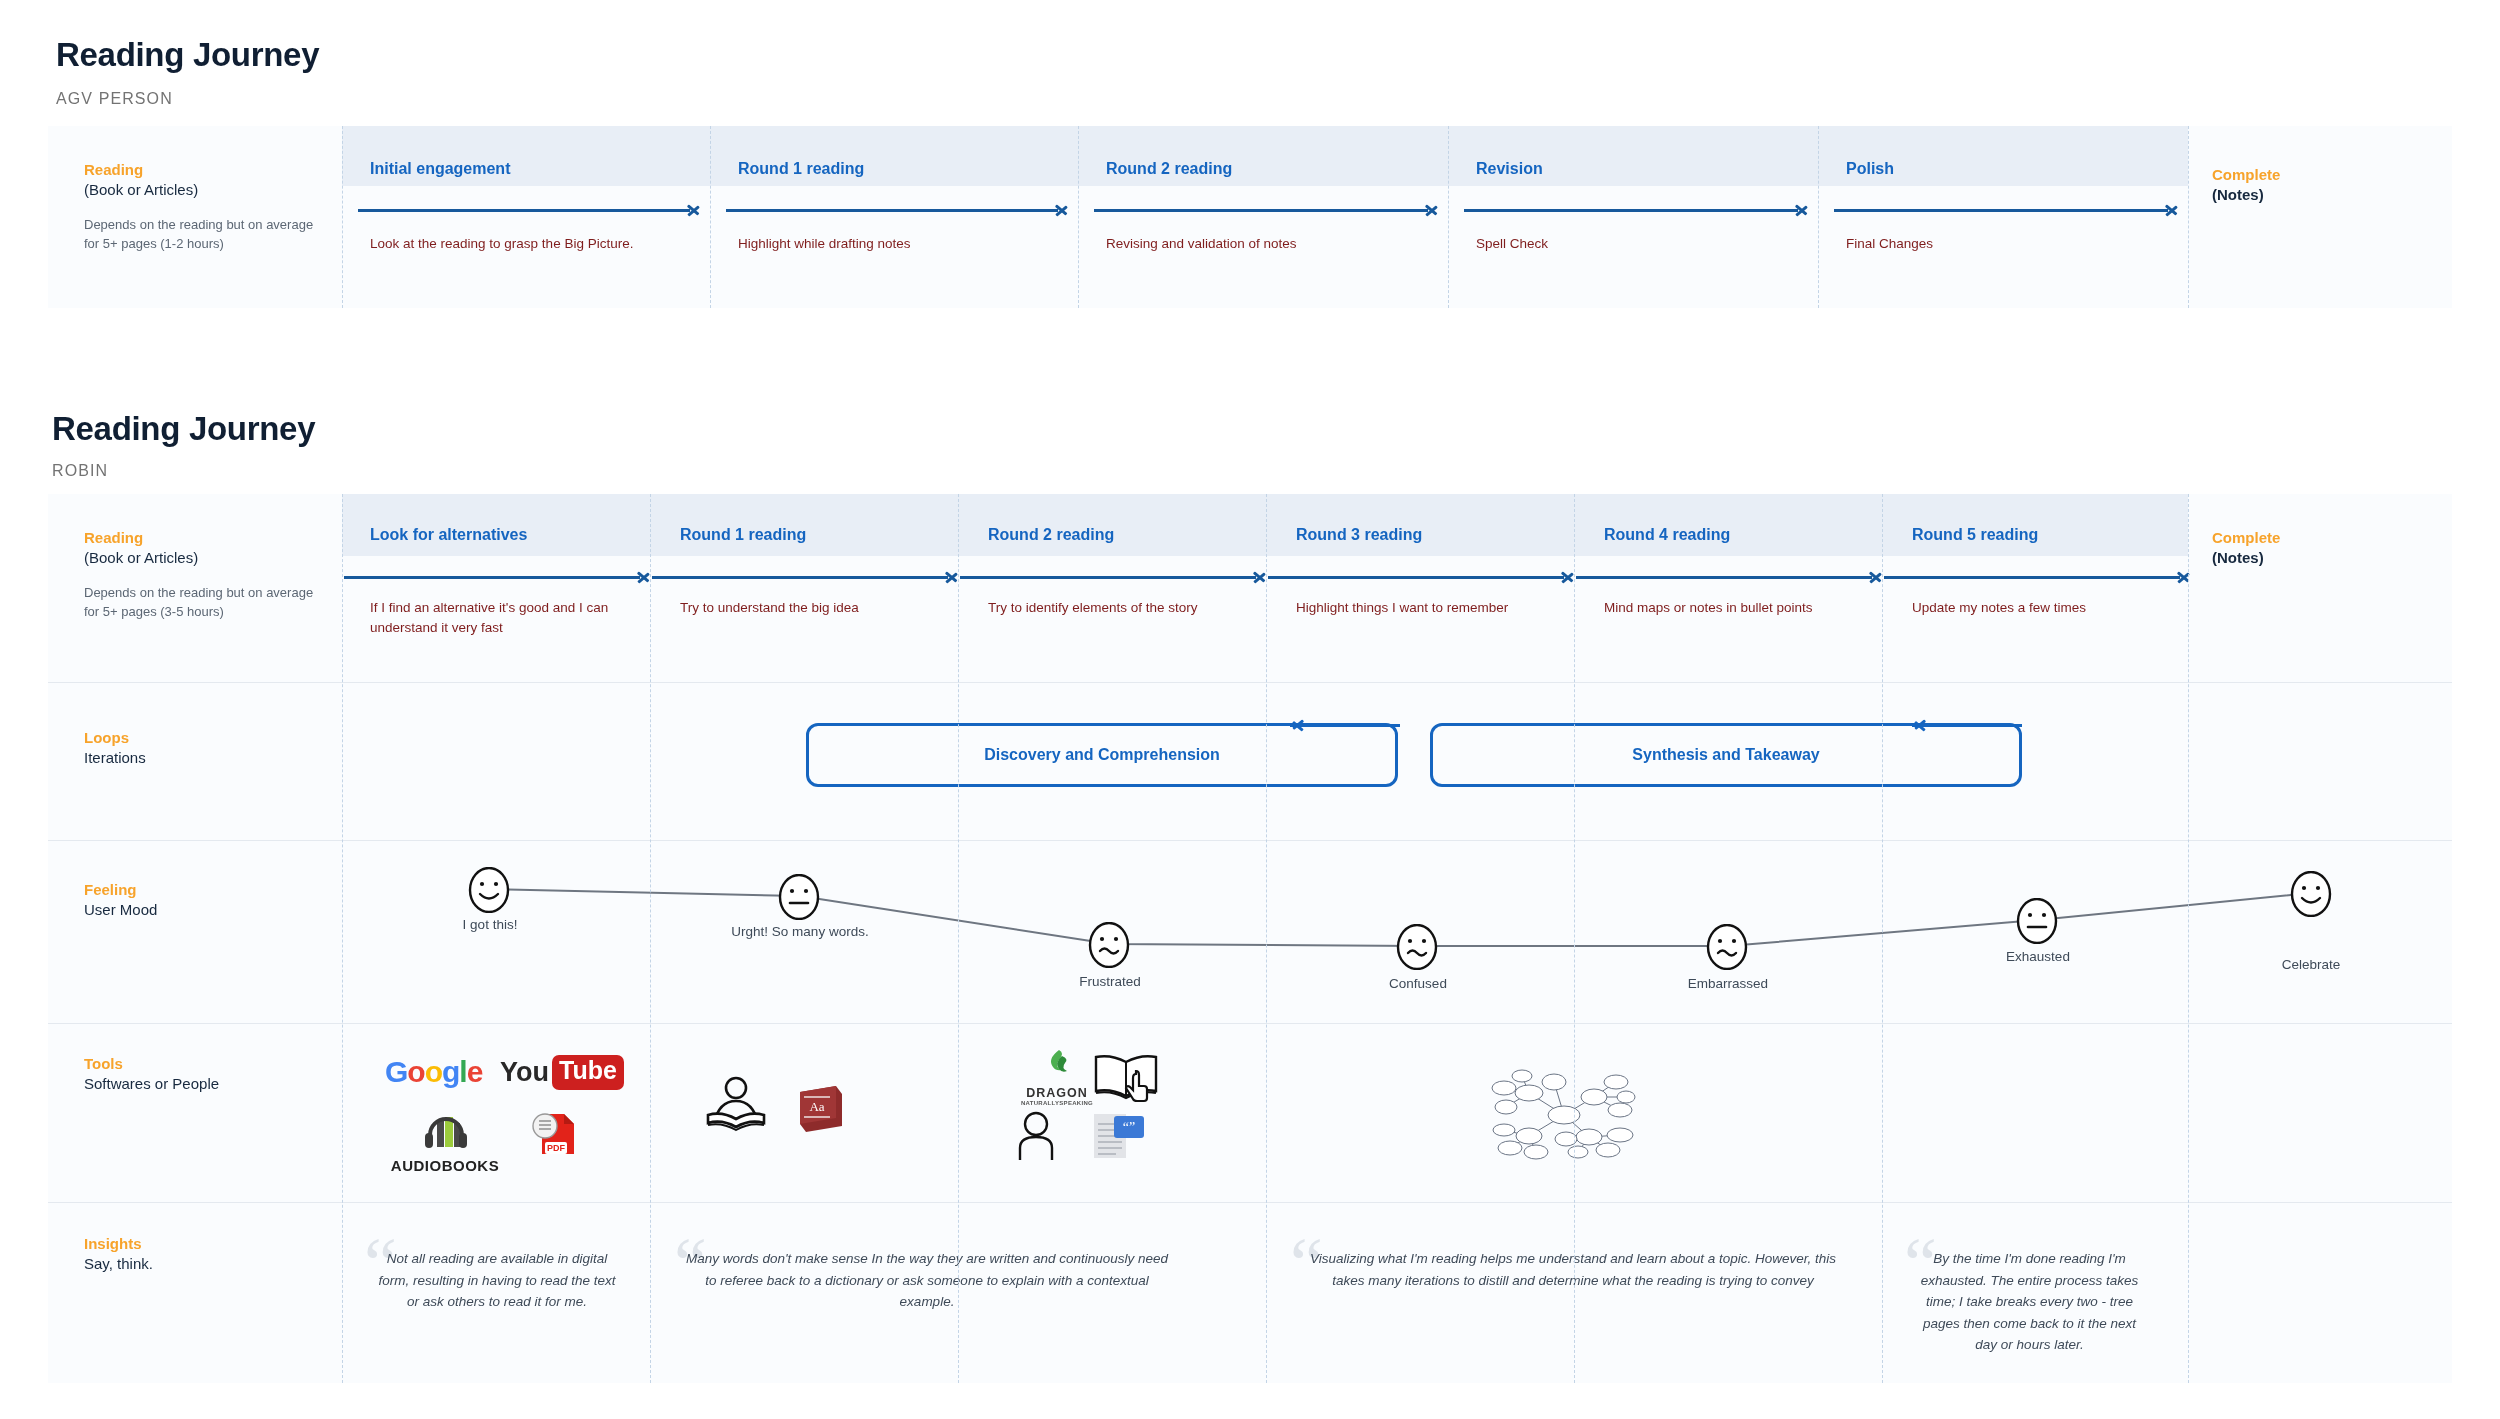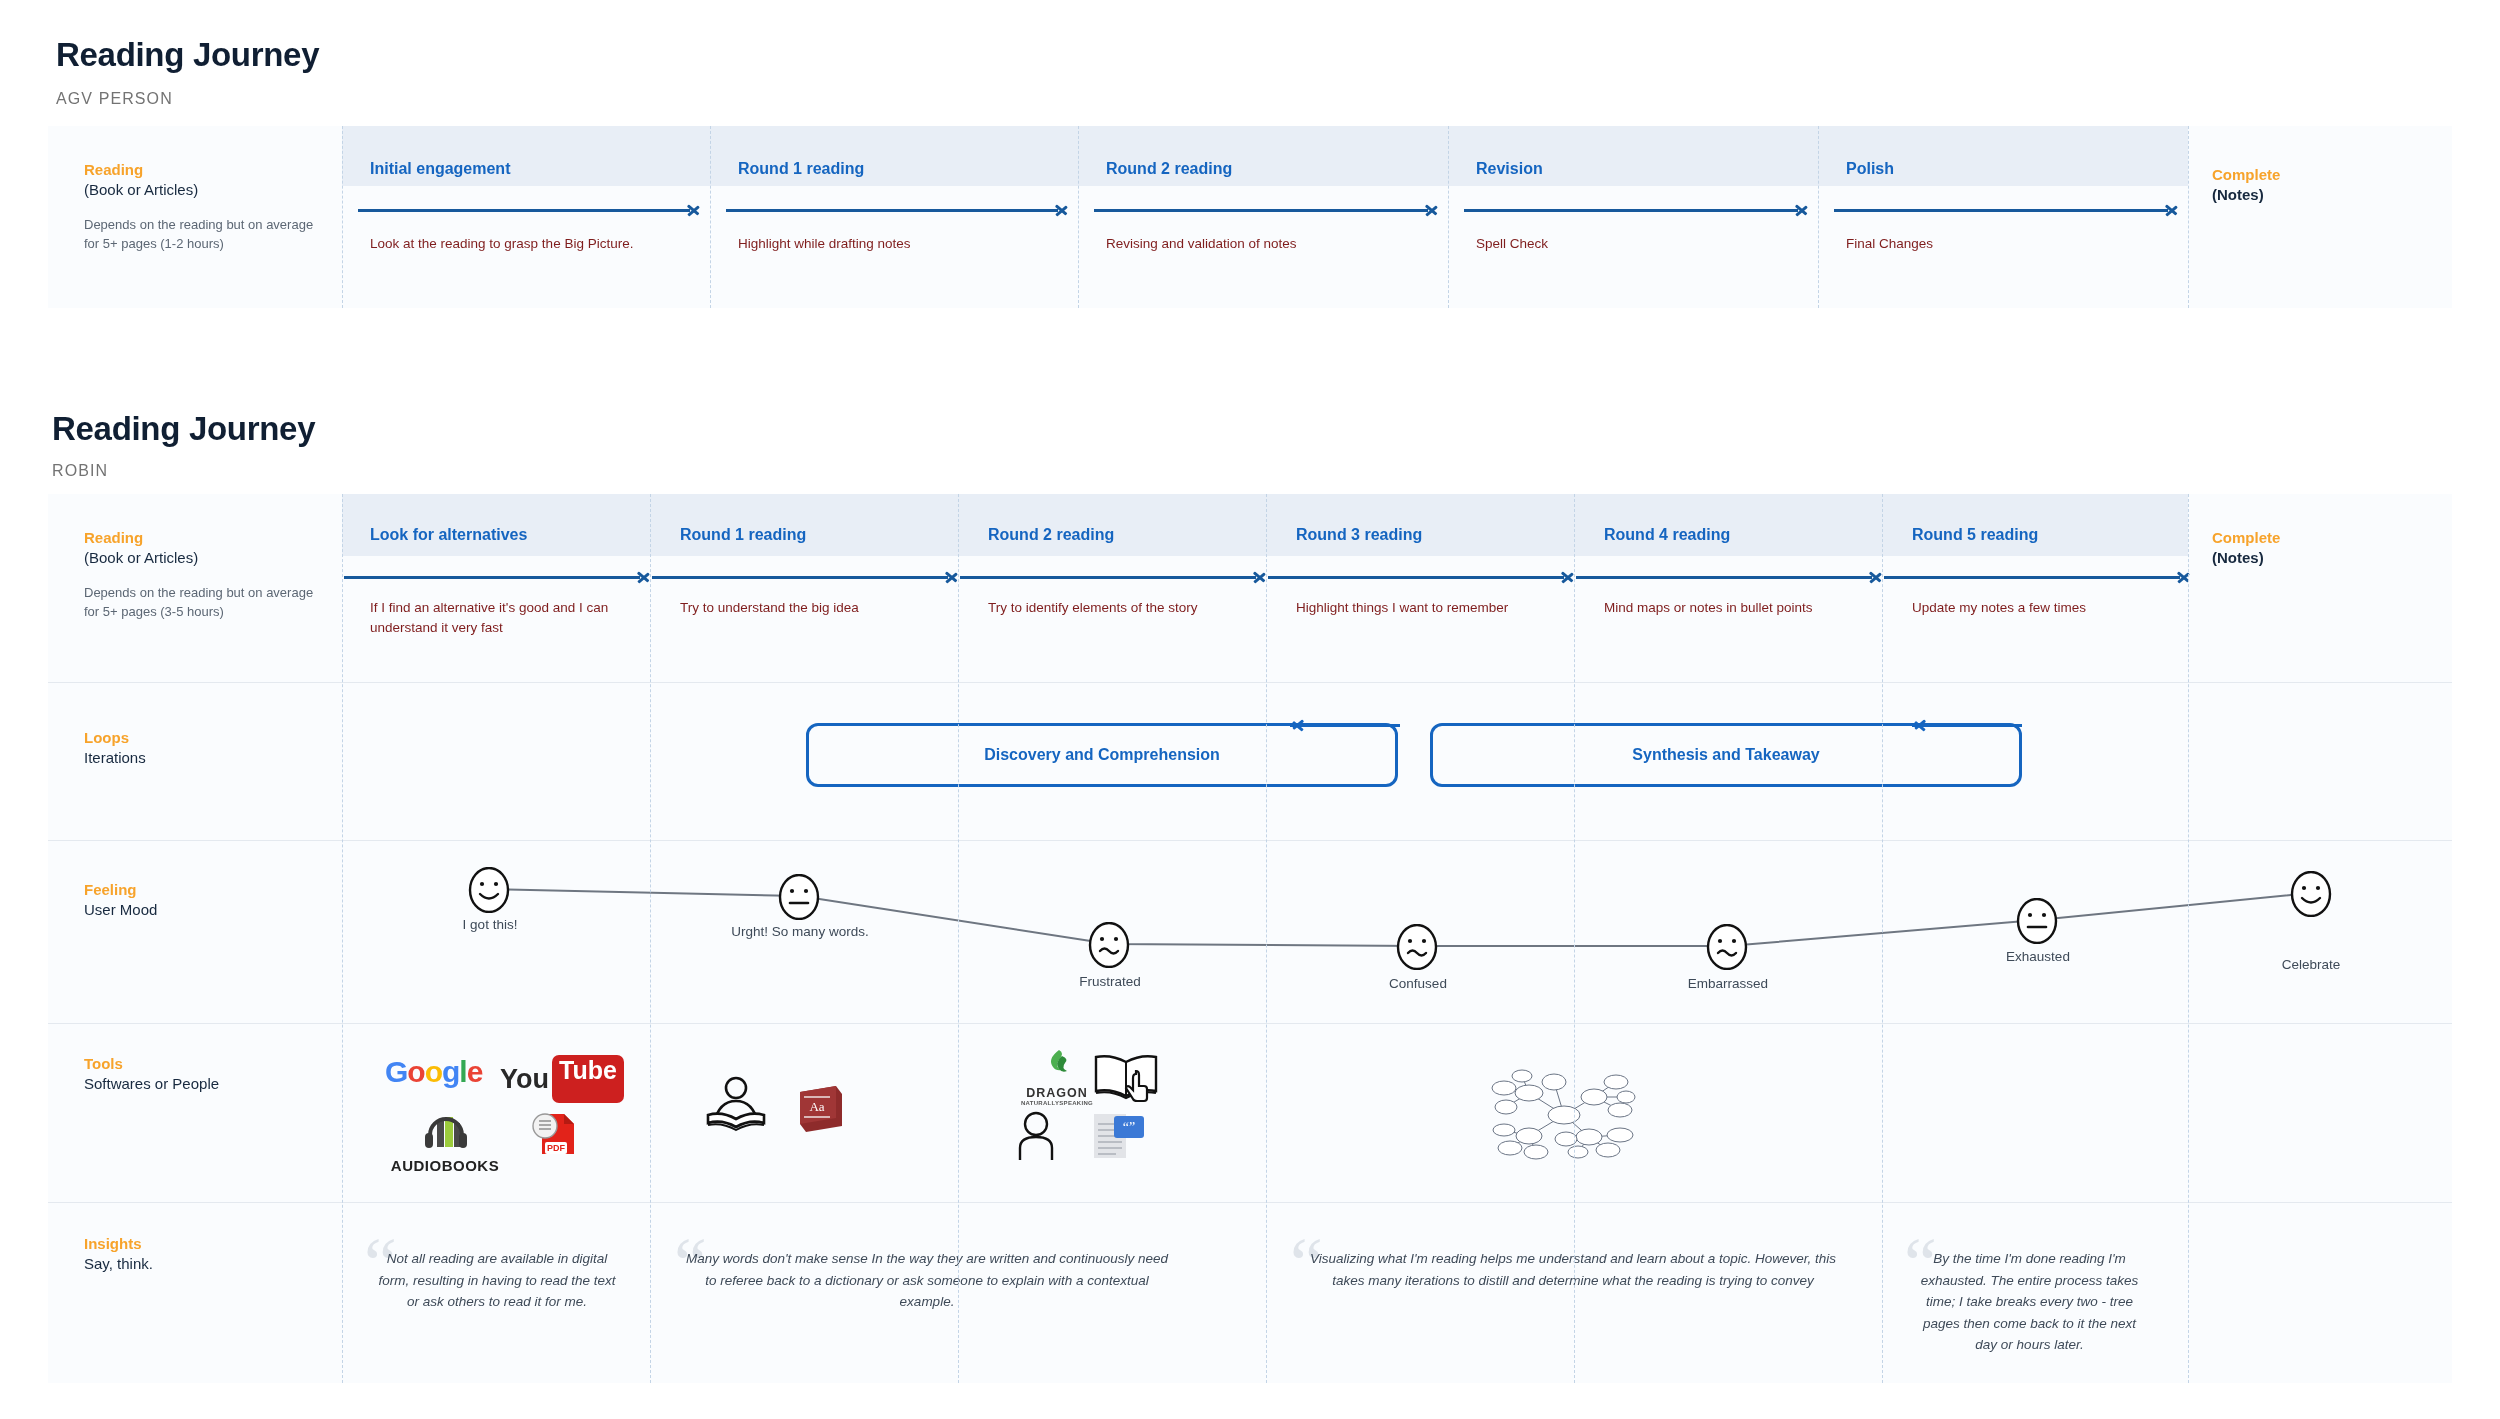--- a/index.html
+++ b/index.html
@@ -110,21 +110,21 @@
 
   
   .tool{ position:absolute; }
   .tool-google{ font-size:30px; font-weight:bold; letter-spacing:-1px; }
   .g1{color:#4285F4}.g2{color:#EA4335}.g3{color:#FBBC05}.g4{color:#4285F4}.g5{color:#34A853}.g6{color:#EA4335}
   .yt{
     display:inline-flex; align-items:center; gap:3px;
     font-size:27px; font-weight:bold; color:#282828; font-family:"Liberation Sans", sans-serif;
   }
   .yt .tube{
-    background:#CD201F; color:#fff; border-radius:7px; padding:1px 7px 18px 7px; font-size:25px;
+    background:#CD201F; color:#fff; border-radius:7px; padding:1px 7px 5px 7px; font-size:25px;
   }
   .ab-label{ font-size:15px; font-weight:bold; letter-spacing:0.5px; color:#222; }
   .dragon-label{ font-size:12.5px; font-weight:bold; letter-spacing:1px; color:#333; }
   .dragon-sub{ font-size:6px; font-weight:bold; letter-spacing:0.3px; color:#555; }
 
   
   .insight{ position:absolute; }
   .insight .qmark{
     position:absolute; left:-8px; top:-22px;
     font-size:74px; line-height:1; color:#dfe4ea; font-family:"Liberation Serif", serif;

